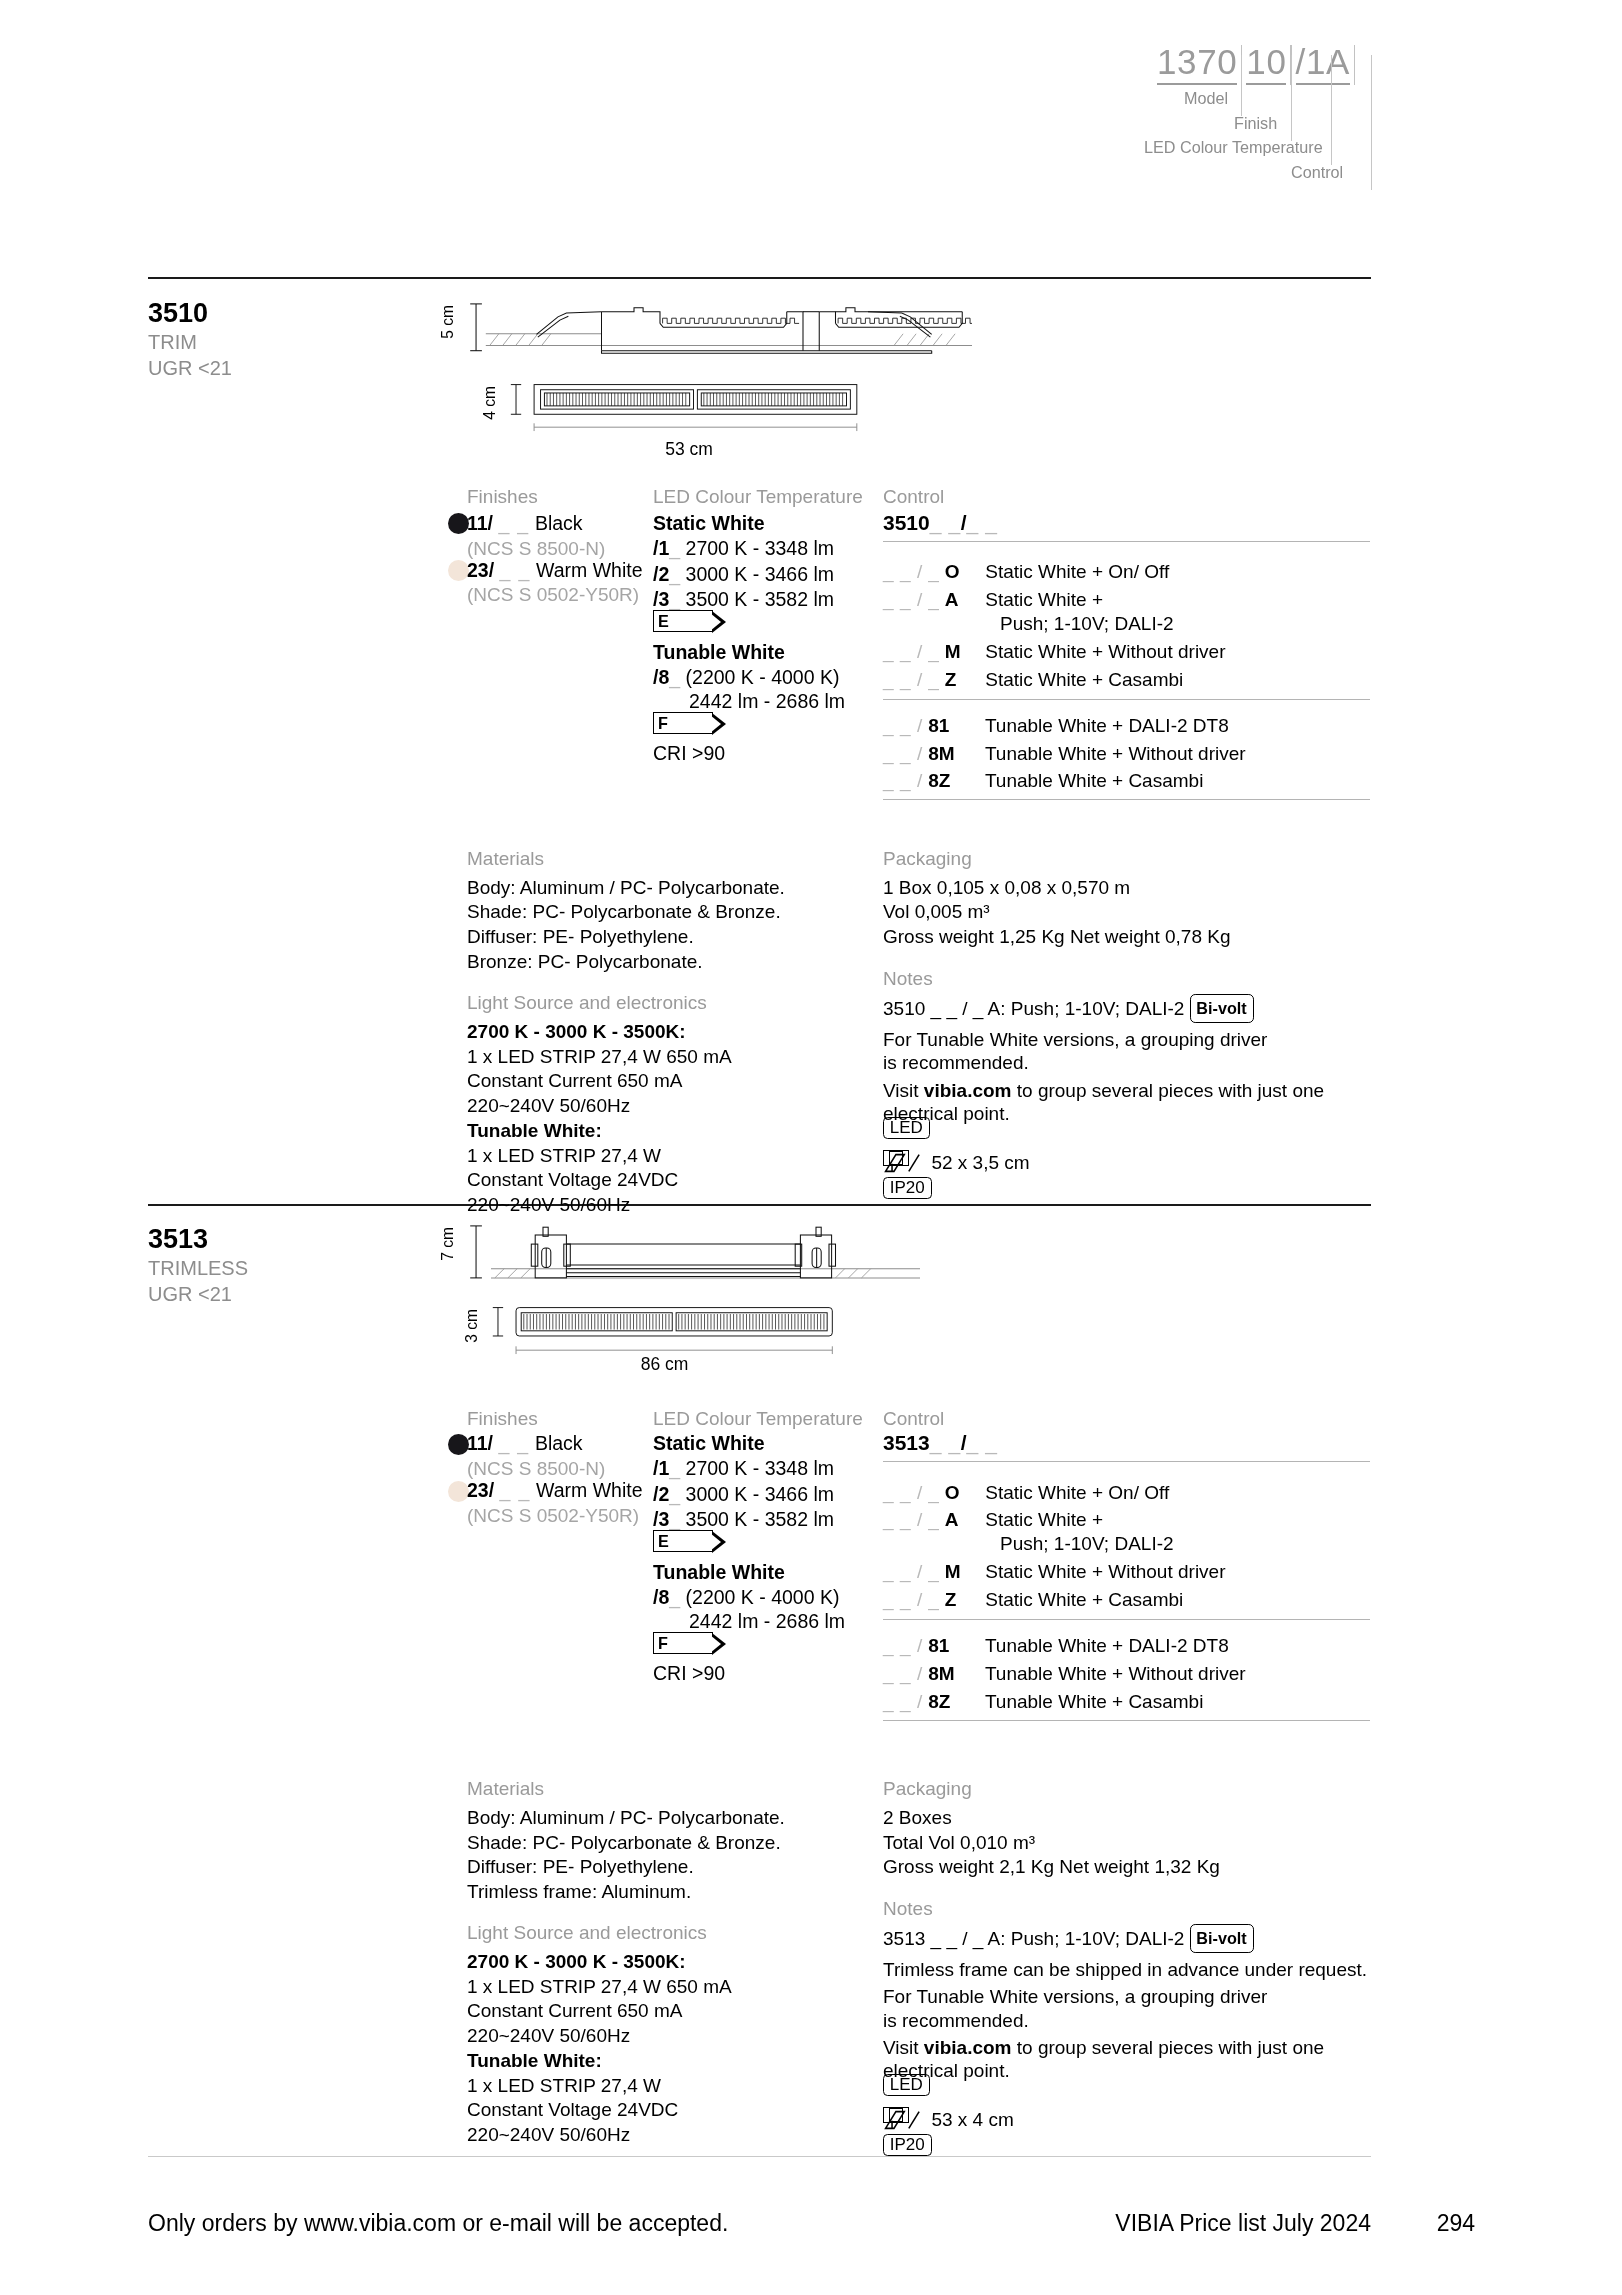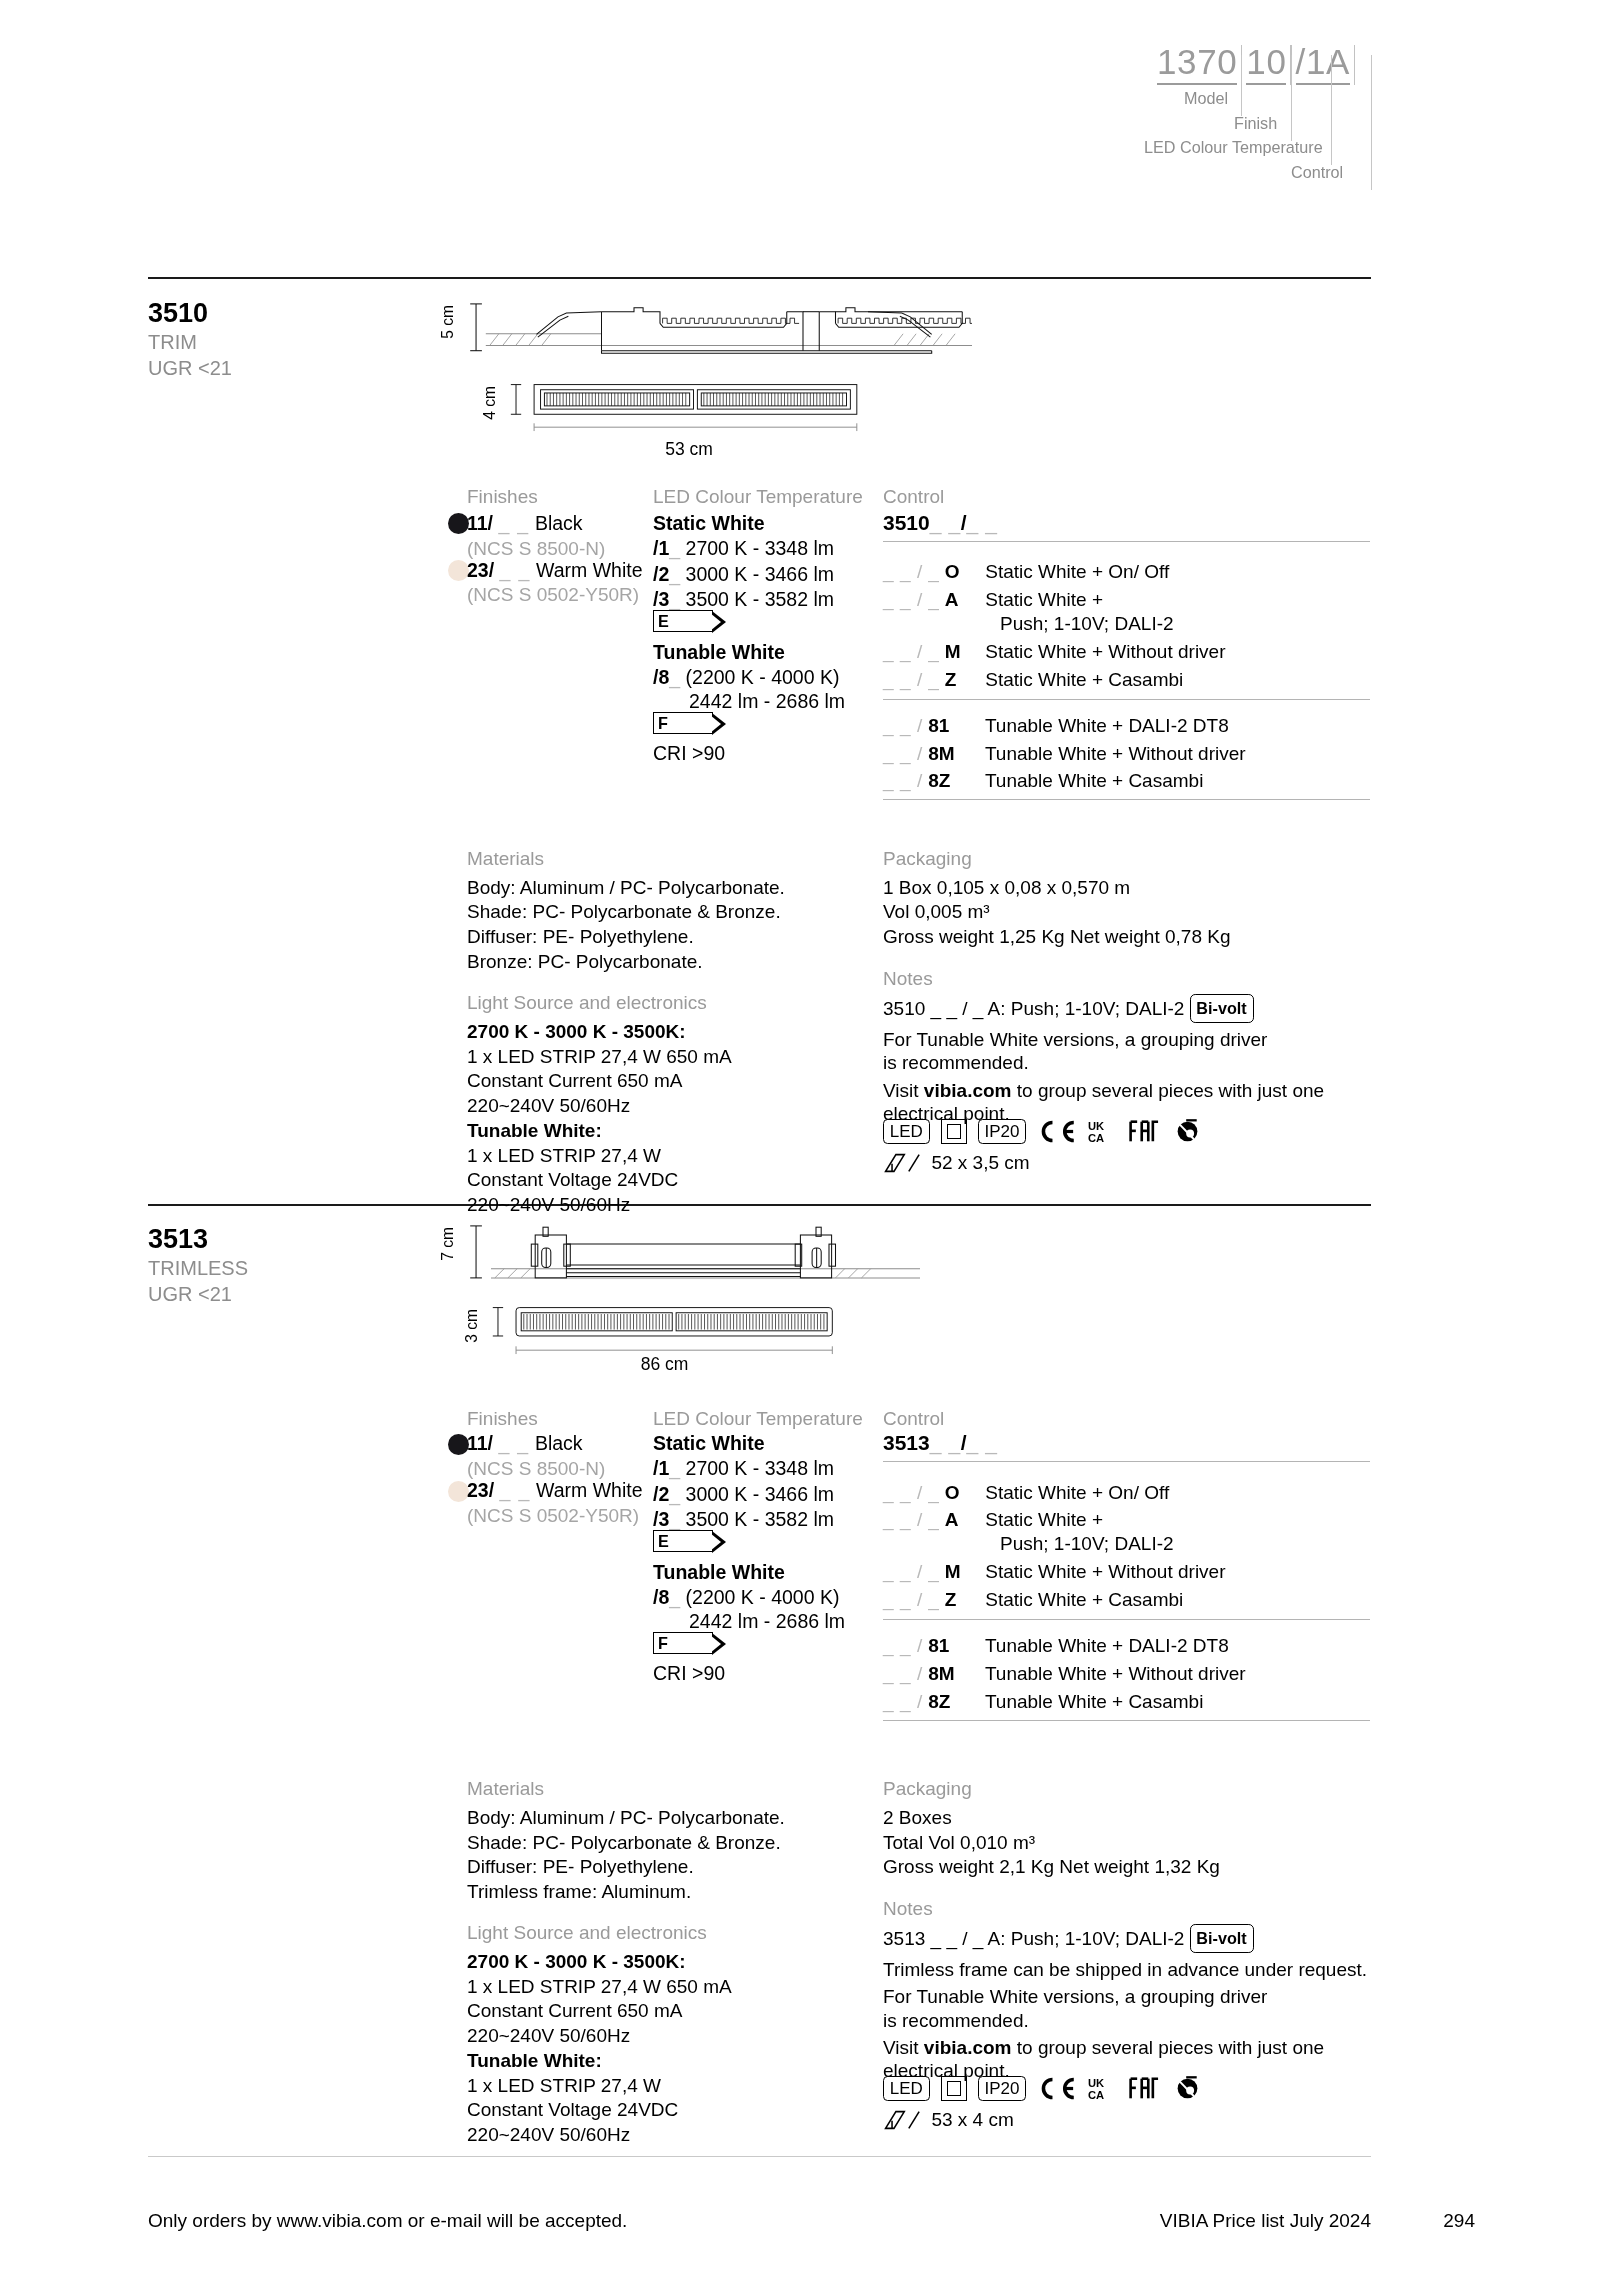--- a/index.html
+++ b/index.html
@@ -69,32 +69,32 @@
   .ctrl-row .code{display:inline-block;width:97px;text-align:left;}
   .ctrl-row .code .u{color:#b9b9b9;letter-spacing:0.6px;}
   .ctrl-row .code b{font-weight:bold;}
   .ctrl-cont{position:absolute;font-size:19px;white-space:nowrap;}
 
   
   .spec{position:absolute;font-size:19px;line-height:25px;white-space:nowrap;}
   .spec b{font-weight:bold;}
 
   
-  .badges{position:absolute;display:flex;align-items:center;gap:11px;height:29px;}
+  .badges{position:absolute;display:flex;align-items:flex-start;gap:11px;height:29px;flex-direction:column;}
   .bg-pill{border:1.6px solid #000;border-radius:4.5px;height:25px;display:flex;align-items:center;padding:0 5.8px;font-size:17px;font-weight:500;box-sizing:border-box;}
   .bg-sq{width:26px;height:25px;border:1.6px solid #000;display:flex;align-items:center;justify-content:center;box-sizing:border-box;}
   .bg-sq i{display:block;width:12.3px;height:12.3px;border:1.6px solid #000;}
   .bg-svg{display:block;}
 
   .cutout{position:absolute;display:flex;align-items:center;gap:8.4px;font-size:19px;}
 
   .bivolt{display:inline-block;border:1.6px solid #000;border-radius:5.2px;padding:0.6px 5.8px 1.9px;font-size:16.2px;font-weight:bold;vertical-align:1.3px;margin-left:5.2px;}
 
   
-  .foot{position:absolute;font-size:19px;}
+  .foot{position:absolute;font-size:23px;}
   .foot-l{left:148px;top:2210px;}
   .foot-r{right:252px;top:2210px;}
   .foot-p{right:148px;top:2210px;}
 </style>
 </head>
 <body>
 
 <div class="pg">
 
   <div class="legend">

